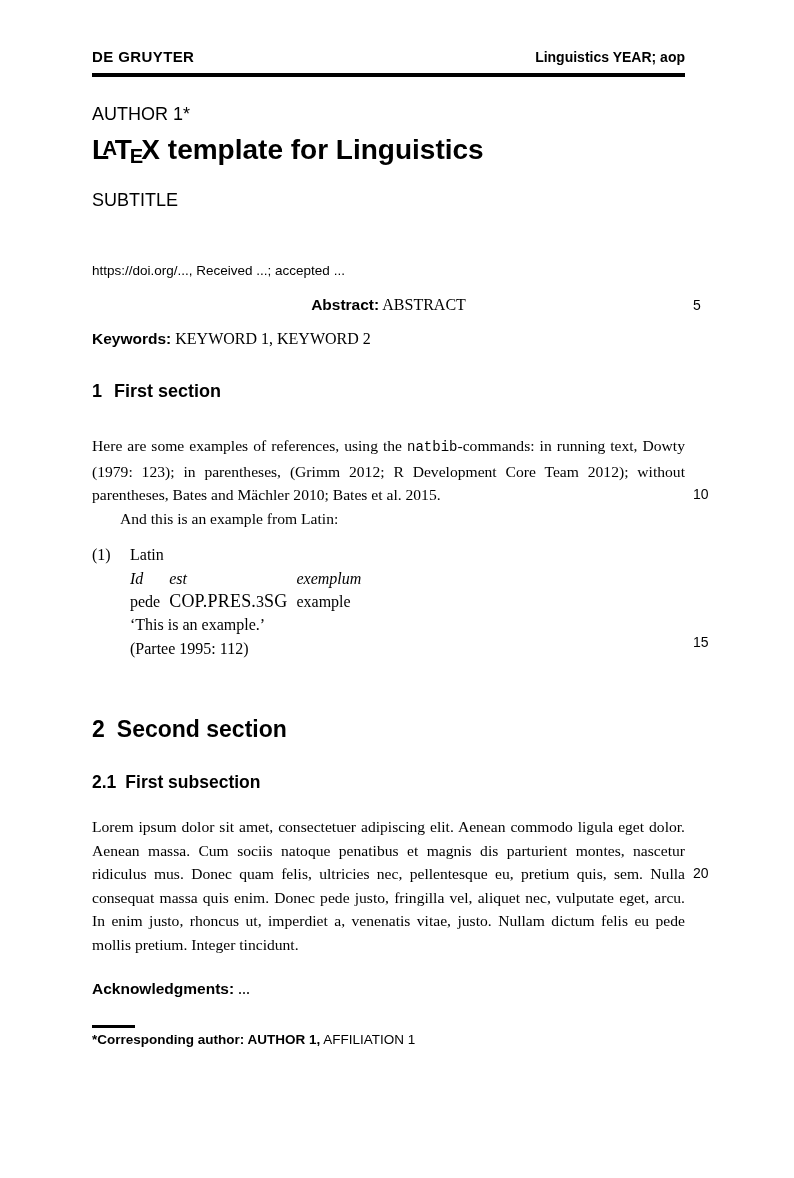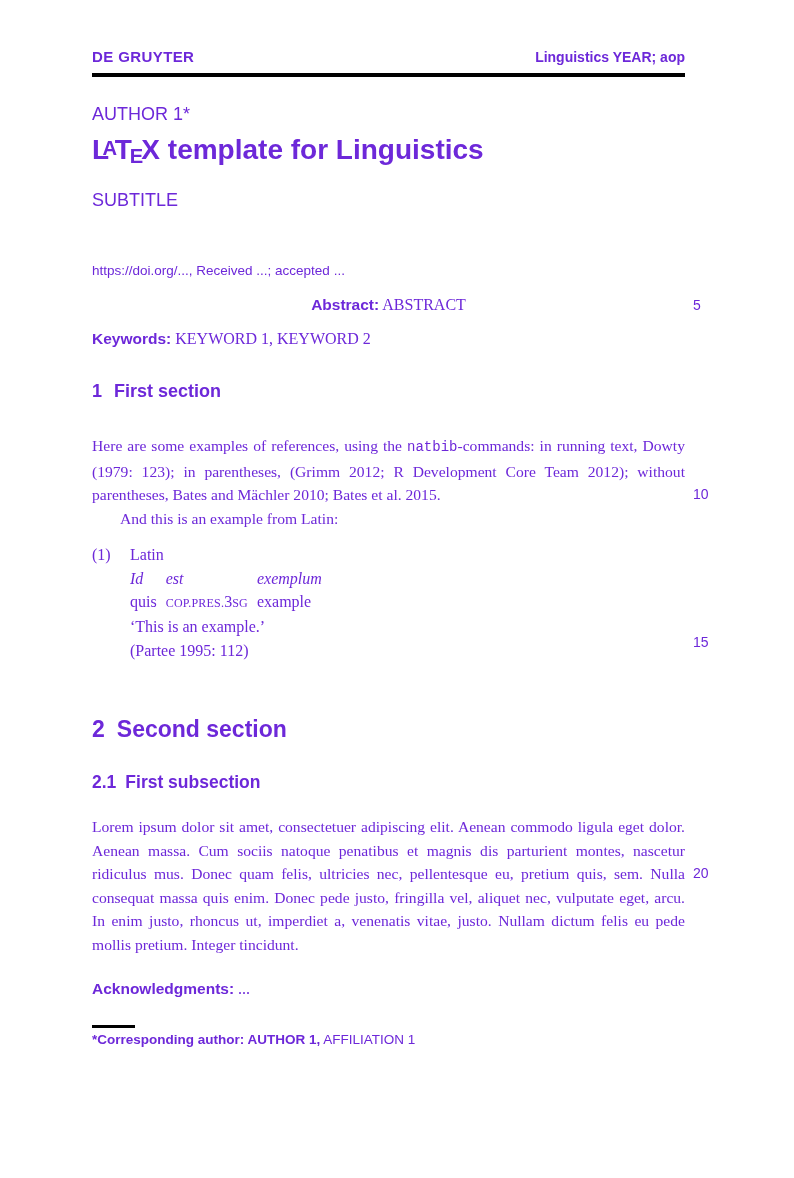--- a/index.html
+++ b/index.html
@@ -1,21 +1,21 @@
 <!DOCTYPE html>
 <html><head>
 <meta charset="utf-8">
 <style>
   html, body { margin: 0; padding: 0; background: #ffffff; }
   .page {
     position: relative;
     width: 794px;
     height: 1178px;
     background: #ffffff;
-    color: #6d28d9;
+    color: #000000;
     overflow: hidden;
     font-family: "Liberation Serif", serif;
   }
   .abs { position: absolute; left: 92px; width: 593px; }
 
   
   .running-header {
     top: 48px;
     display: flex;
     justify-content: space-between;
@@ -58,21 +58,21 @@
   .mono { font-family: "Liberation Mono", monospace; font-size: 14px; }
   .lorem-block { top: 815px; }
 
   
   .example { top: 543px; display: flex; font-size: 16px; line-height: 23px; }
   .ex-label { width: 38px; flex: 0 0 38px; }
   .gloss-table { display: table; margin-top: 1px; }
   .gloss-row { display: table-row; }
   .gloss-cell { display: table-cell; padding-right: 9px; }
   .gloss-src { font-style: italic; }
-  .smallcaps { font-size: 12px; letter-spacing: 0.2px; }
+  .smallcaps { font-size: 18px; letter-spacing: 0.2px; }
   .ex-translation { margin-top: 0; }
   .ex-citation { margin-top: 1px; }
 
   
   .ack { top: 980px; font-size: 16px; }
   .fn-rule { top: 1025px; width: 43px; height: 3px; background: #000000; }
   .footnote { top: 1032px; font-family: "Liberation Sans", sans-serif; font-size: 13.5px; }
   .footnote b { font-weight: bold; }
 
   
@@ -126,21 +126,21 @@
     <div class="ex-label">(1)</div>
     <div class="ex-content">
       <div>Latin</div>
       <div class="gloss-table">
         <div class="gloss-row gloss-src">
           <span class="gloss-cell">Id</span>
           <span class="gloss-cell">est</span>
           <span class="gloss-cell">exemplum</span>
         </div>
         <div class="gloss-row">
-          <span class="gloss-cell">quis</span>
+          <span class="gloss-cell">pede</span>
           <span class="gloss-cell"><span class="smallcaps">COP.PRES.</span><span>3</span><span class="smallcaps">SG</span></span>
           <span class="gloss-cell">example</span>
         </div>
       </div>
       <div class="ex-translation">‘This is an example.’</div>
       <div class="ex-citation">(Partee 1995: 112)</div>
     </div>
   </div>
 
   <h2 class="abs sec sec-2">

